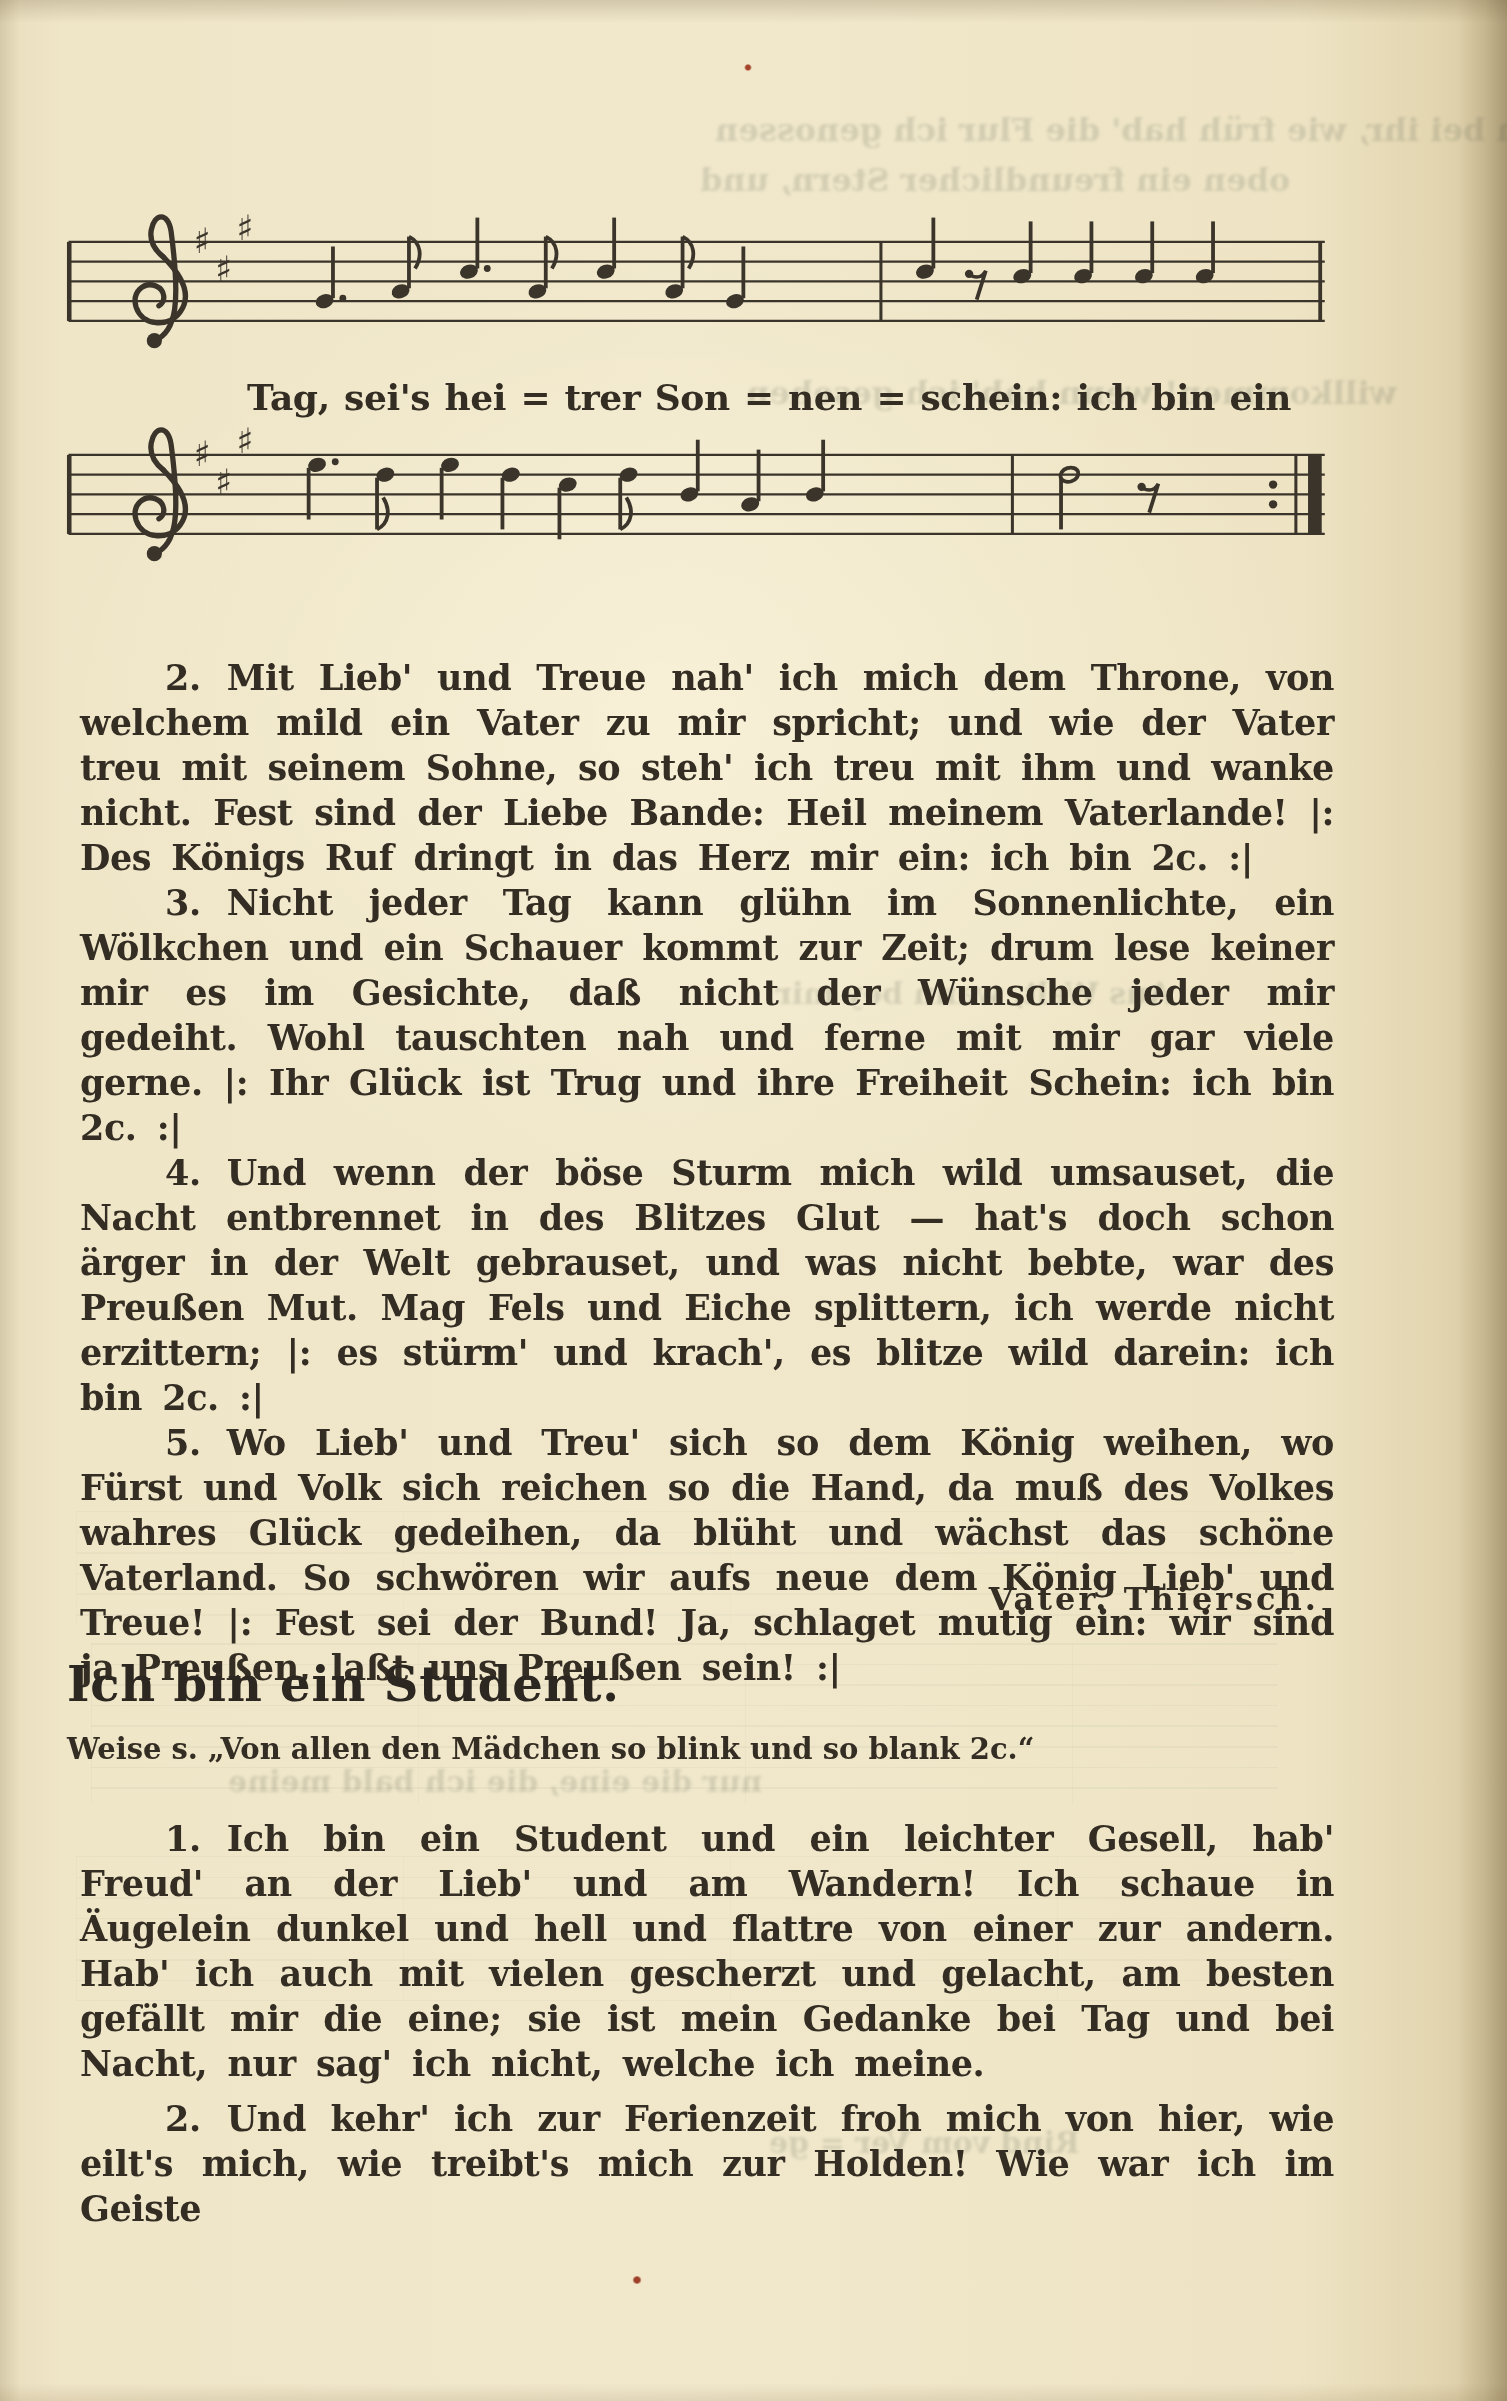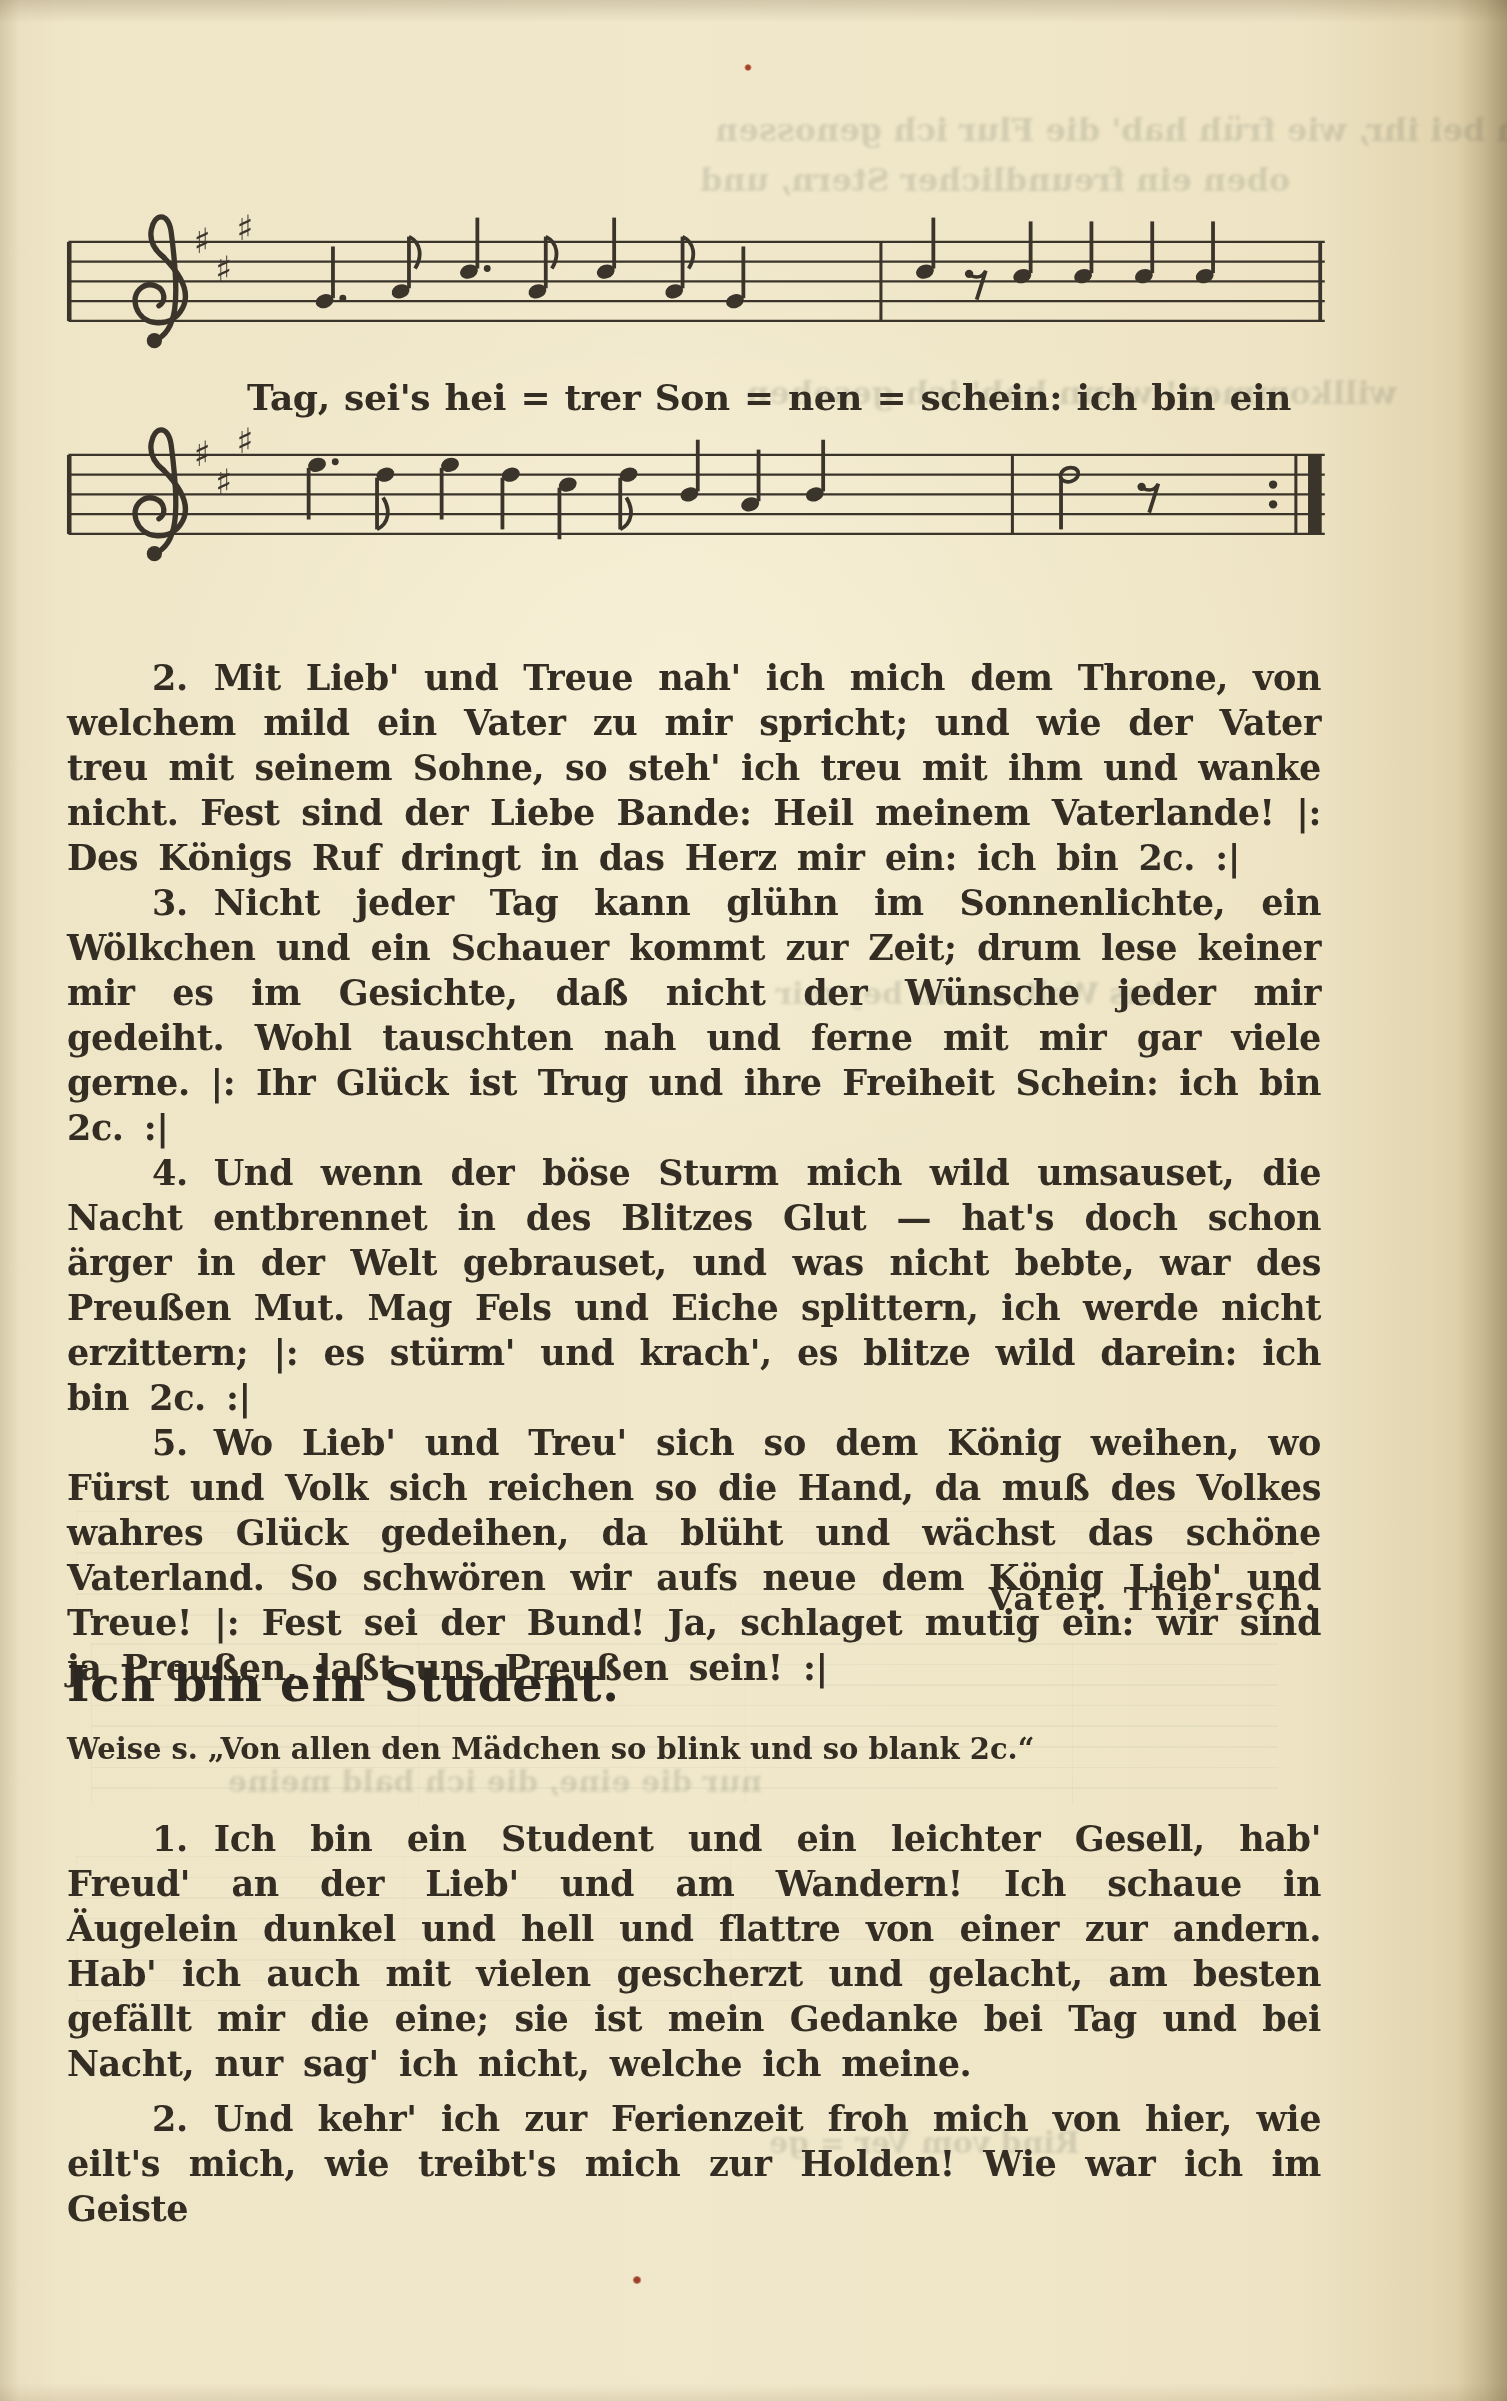--- a/index.html
+++ b/index.html
@@ -42,21 +42,21 @@
   .s2{top:423px;}
 
   .lyric{
     position:absolute;font-size:36px;font-weight:700;letter-spacing:-0.4px;
     text-align:justify;text-align-last:justify;color:#332d23;white-space:normal;
   }
   .lyric1{top:376px;left:247px;width:1044px;}
   .lyric2{top:583px;left:260px;width:868px;}
 
   .verses{
-    position:absolute;left:67px;width:1254px;
+    position:absolute;left:80px;width:1254px;
     font-size:35px;line-height:45px;font-weight:700;letter-spacing:-0.4px;
     text-align:justify;color:#342d23;
   }
   .v1{top:655px;}
   .verse{margin:0;text-indent:85px;word-spacing:8.4px;}
   .vnum{padding-right:26px;}
 
   .attribution{
     position:absolute;right:188px;top:1580px;
     font-size:32px;font-weight:700;letter-spacing:3px;color:#342d23;

